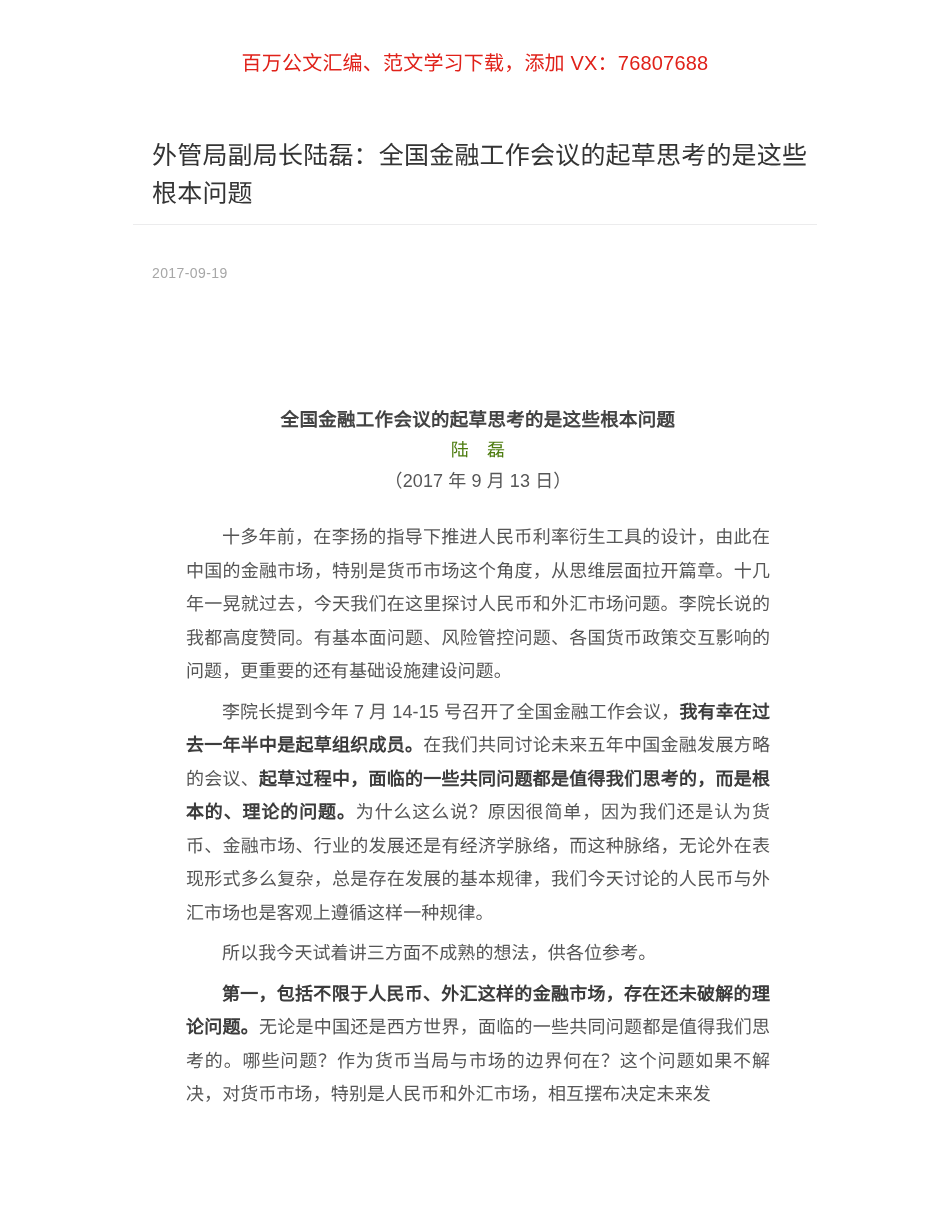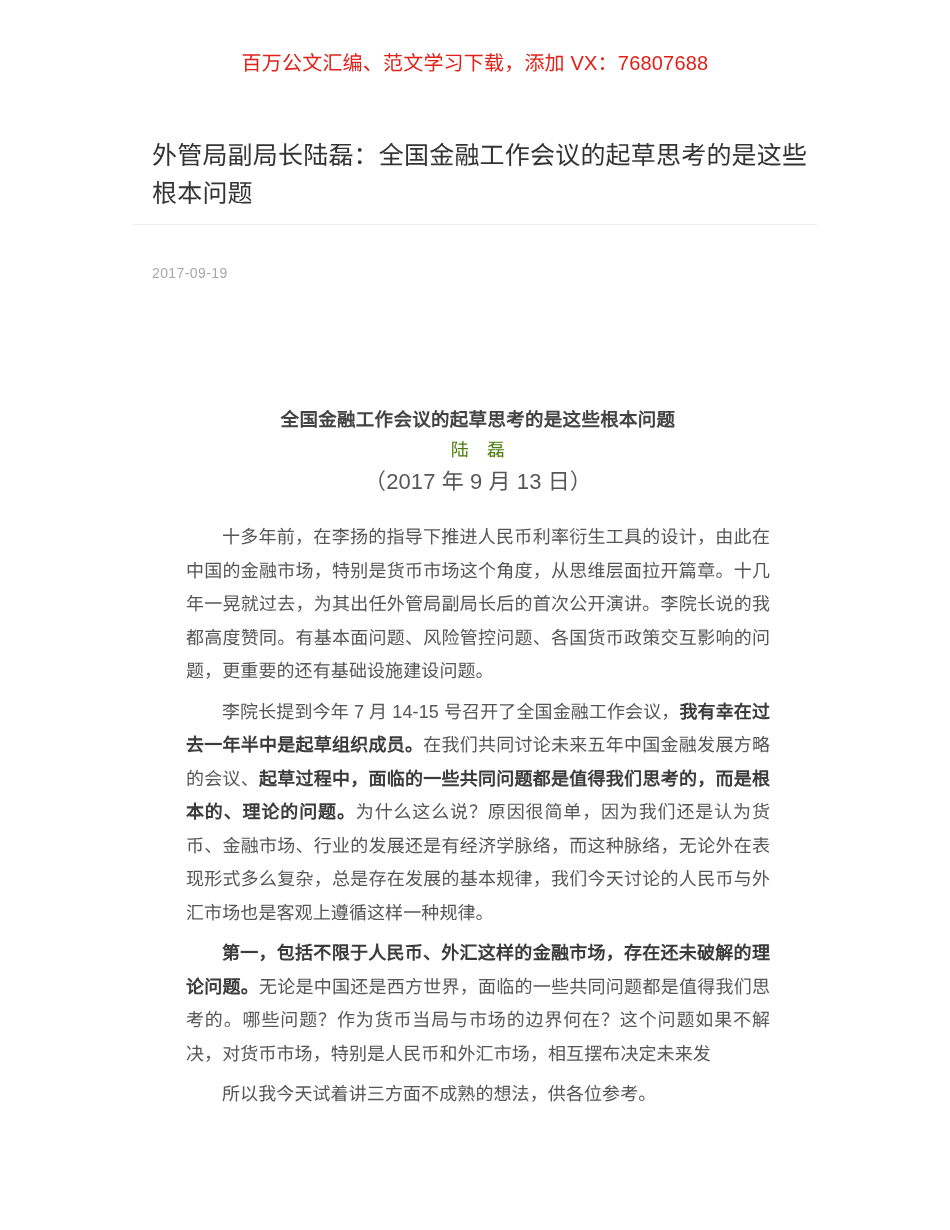--- a/index.html
+++ b/index.html
@@ -104,21 +104,21 @@
     white-space: nowrap;
   }
   .doc-author {
     font-size: 18px;
     font-weight: 400;
     color: #4d7c0f;
     line-height: 31px;
     white-space: pre;
   }
   .doc-date {
-    font-size: 22px;
+    font-size: 18px;
     font-weight: 400;
     color: #565656;
     line-height: 31px;
     white-space: nowrap;
   }
 
   p.para {
     margin: 0 0 7px 0;
     text-indent: 2em;
   }
@@ -152,21 +152,21 @@
 
   <div class="article-body">
 
     <div class="doc-heading-block">
       <div class="doc-title">全国金融工作会议的起草思考的是这些根本问题</div>
       <div class="doc-author">陆　磊</div>
       <div class="doc-date">（2017 年 9 月 13 日）</div>
     </div>
 
     <div id="paragraph-container">
-        <p class="para gap-before"><span>十多年前，在李扬的指导下推进人民币利率衍生工具的设计，由此在中国的金融市场，特别是货币市场这个角度，从思维层面拉开篇章。十几年一晃就过去，为其出任外管局副局长后的首次公开演讲。李院长说的我都高度赞同。有基本面问题、风险管控问题、各国货币政策交互影响的问题，更重要的还有基础设施建设问题。</span></p>
+        <p class="para gap-before"><span>十多年前，在李扬的指导下推进人民币利率衍生工具的设计，由此在中国的金融市场，特别是货币市场这个角度，从思维层面拉开篇章。十几年一晃就过去，今天我们在这里探讨人民币和外汇市场问题。李院长说的我都高度赞同。有基本面问题、风险管控问题、各国货币政策交互影响的问题，更重要的还有基础设施建设问题。</span></p>
         <p class="para"><span>李院长提到今年 7 月 14-15 号召开了全国金融工作会议，</span><b>我有幸在过去一年半中是起草组织成员。</b><span>在我们共同讨论未来五年中国金融发展方略的会议、</span><b>起草过程中，面临的一些共同问题都是值得我们思考的，而是根本的、理论的问题。</b><span>为什么这么说？原因很简单，因为我们还是认为货币、金融市场、行业的发展还是有经济学脉络，而这种脉络，无论外在表现形式多么复杂，总是存在发展的基本规律，我们今天讨论的人民币与外汇市场也是客观上遵循这样一种规律。</span></p>
+        <p class="para"><span>所以我今天试着讲三方面不成熟的想法，供各位参考。</span></p>
         <p class="para"><b>第一，包括不限于人民币、外汇这样的金融市场，存在还未破解的理论问题。</b><span>无论是中国还是西方世界，面临的一些共同问题都是值得我们思考的。哪些问题？作为货币当局与市场的边界何在？这个问题如果不解决，对货币市场，特别是人民币和外汇市场，相互摆布决定未来发</span></p>
-        <p class="para"><span>所以我今天试着讲三方面不成熟的想法，供各位参考。</span></p>
       </div>
 
   </div>
 
 </div>
 
 </body></html>

